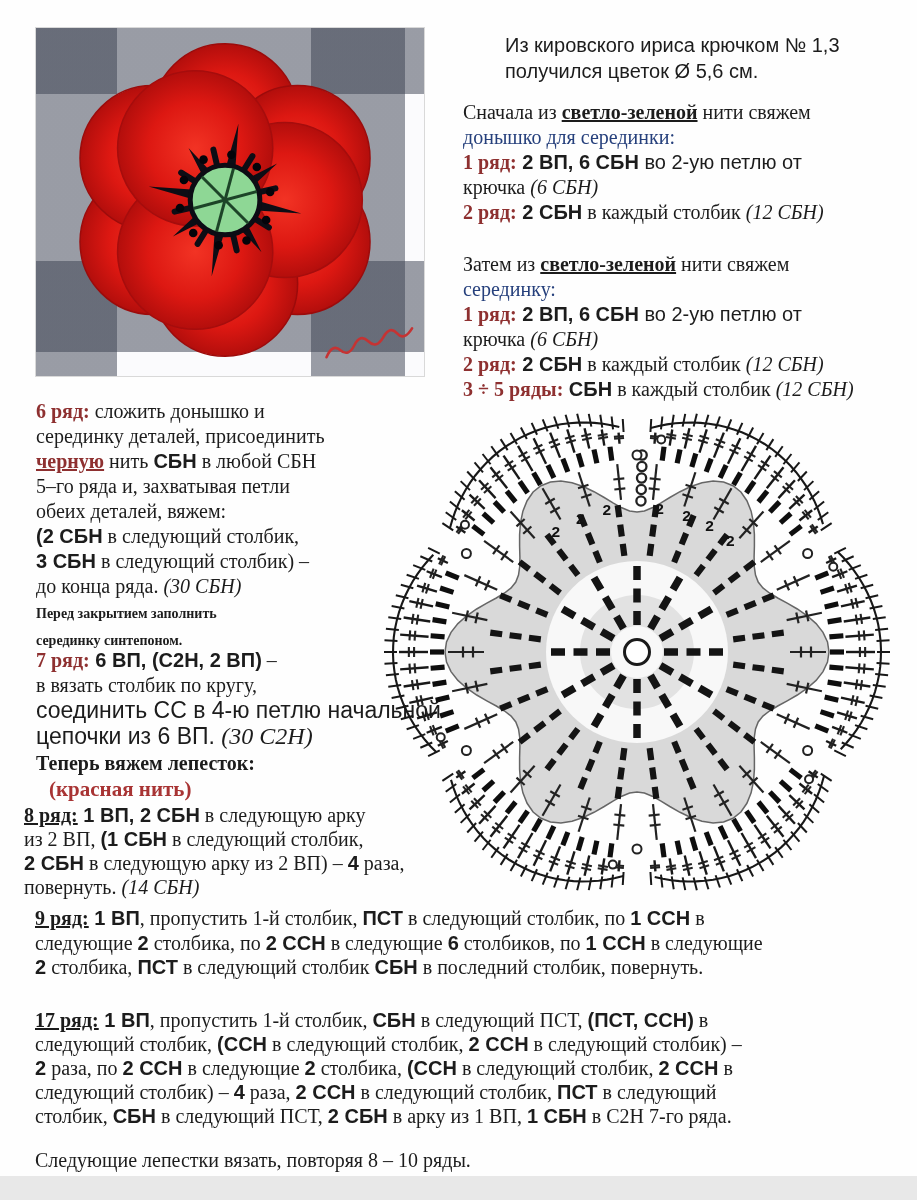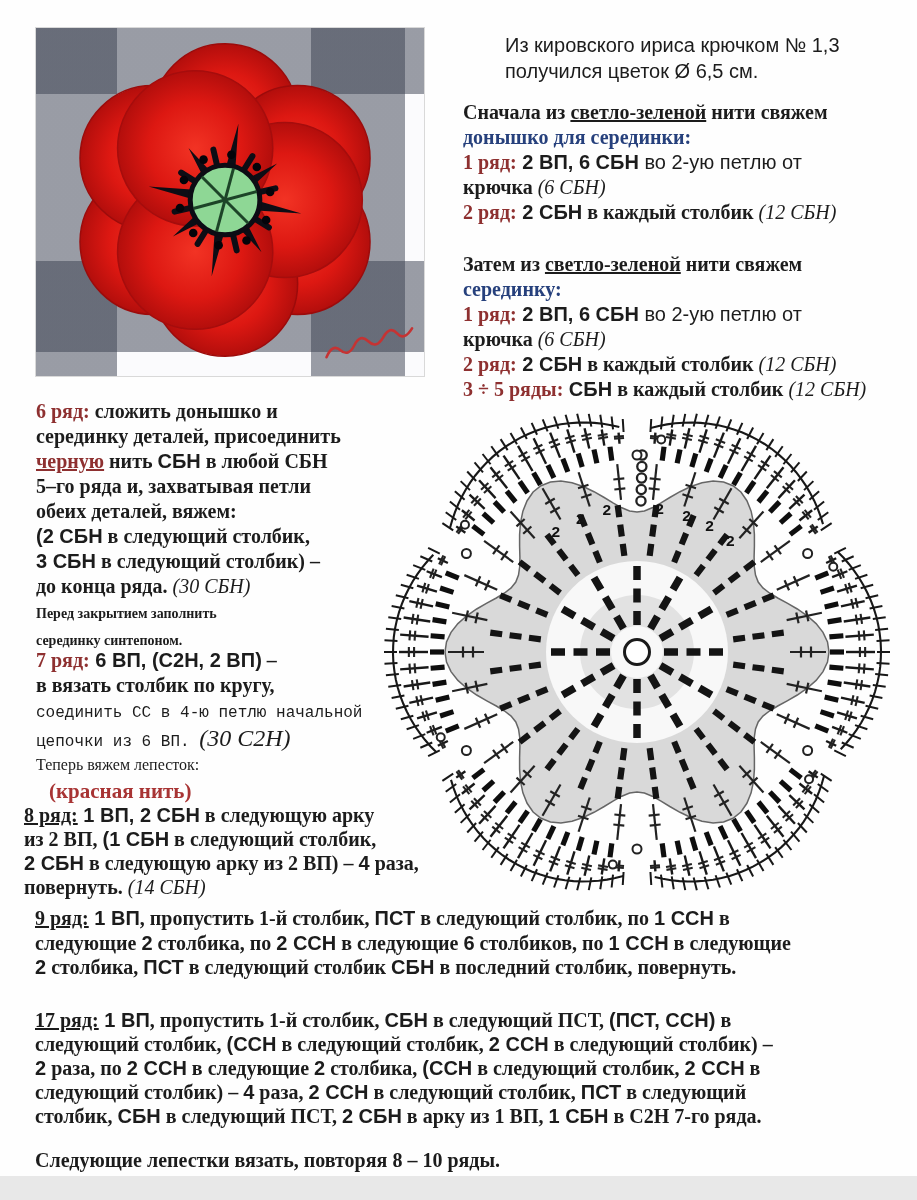--- a/index.html
+++ b/index.html
@@ -7,32 +7,32 @@
     --navy:#26407c;
     --red:#a83434;
     --ink:#1c1c1c;
   }
   html,body{margin:0;padding:0;background:#e8e8e8;}
   #page{position:relative;width:917px;height:1176px;background:#fefefe;overflow:hidden;
         font-family:"Liberation Serif",serif;color:var(--ink);}
   .abs{position:absolute;}
   .tl{white-space:nowrap;}
   
-  .st-n  {font-family:"Liberation Serif",serif;font-weight:bold;}
+  .st-n  {font-family:"Liberation Serif",serif;}
   .st-s  {font-family:"Liberation Sans",sans-serif;}
   .st-b  {font-family:"Liberation Sans",sans-serif;font-weight:700;margin-top:40px;}
   .st-m  {font-family:"Liberation Serif",serif;font-weight:700;color:var(--maroon);}
   .st-mu {font-family:"Liberation Serif",serif;font-weight:700;color:var(--maroon);text-decoration:underline;}
-  .st-nb {font-family:"Liberation Serif",serif;font-weight:700;color:var(--navy);}
+  .st-nb {font-family:"Liberation Serif",serif;font-weight:400;color:var(--navy);}
   .st-bu {font-family:"Liberation Serif",serif;font-weight:700;text-decoration:underline;}
   .st-i  {font-family:"Liberation Serif",serif;font-style:italic;}
   .st-bb {font-family:"Liberation Serif",serif;font-weight:700;font-size:14px;}
-  .st-bb2{font-family:"Liberation Serif",serif;font-weight:400;font-size:16px;}
+  .st-bb2{font-family:"Liberation Serif",serif;font-weight:700;font-size:20px;}
   .st-rb {font-family:"Liberation Serif",serif;font-weight:700;font-size:21px;color:var(--red);margin-left:13px;}
-  .st-sm {font-family:Liberation Mono, monospace;font-size:16px;text-align:center;}
+  .st-sm {font-family:Liberation Sans, sans-serif;font-size:23px;text-align:center;}
   .st-ism{font-family:"Liberation Serif",serif;font-style:italic;font-size:24px;}
 
   .block{font-size:20px;line-height:25px;}
   #intro{left:505px;top:32px;width:402px;font-size:20px;line-height:26px;}
   #block-bottom-green{left:463px;top:100px;width:452px;}
   #block-middle-green{left:463px;top:252px;width:452px;}
   #row6{left:36px;top:399px;width:352px;}
   #row7{left:36px;top:648px;width:352px;}
   #petal-header{left:36px;top:750px;width:352px;line-height:26px;}
   #row8{left:24px;top:803px;width:370px;line-height:24px;}
@@ -107,21 +107,21 @@
           <line x1="190" y1="172" x2="181.45897151161682" y2="203.87555226753926" stroke="#1d4428" stroke-width="3"></line>
           <line x1="190" y1="172" x2="158.12444773246074" y2="180.5410284883832" stroke="#1d4428" stroke-width="3"></line>
           <line x1="190" y1="172" x2="166.6654762208439" y2="148.66547622084394" stroke="#1d4428" stroke-width="3"></line>
         </g>
         <path d="M292 330 q6 -14 14 -7 t14 -5 t14 -4 t15 -4 t14 -4 t15 -5" fill="none" stroke="#c53333" stroke-width="2.6" stroke-linecap="round"></path>
       </svg>
   </div>
 
   <div id="intro" class="abs block">
       <div class="tl"><span class="st-s">Из кировского ириса крючком № 1,3</span></div>
-      <div class="tl"><span class="st-s">получился цветок Ø 6,5 см.</span></div>
+      <div class="tl"><span class="st-s">получился цветок Ø 5,6 см.</span></div>
     </div>
   <div id="block-bottom-green" class="abs block">
       <div class="tl"><span class="st-n">Сначала из </span><span class="st-bu">светло-зеленой</span><span class="st-n"> нити свяжем</span></div>
       <div class="tl"><span class="st-nb">донышко для серединки:</span></div>
       <div class="tl"><span class="st-m">1 ряд:</span><span class="st-b"> 2 ВП, 6 СБН</span><span class="st-s"> во 2-ую петлю от</span></div>
       <div class="tl"><span class="st-n">крючка </span><span class="st-i">(6 СБН)</span></div>
       <div class="tl"><span class="st-m">2 ряд:</span><span class="st-b"> 2 СБН</span><span class="st-n"> в каждый столбик </span><span class="st-i">(12 СБН)</span></div>
     </div>
   <div id="block-middle-green" class="abs block">
       <div class="tl"><span class="st-n">Затем из </span><span class="st-bu">светло-зеленой</span><span class="st-n"> нити свяжем</span></div>

